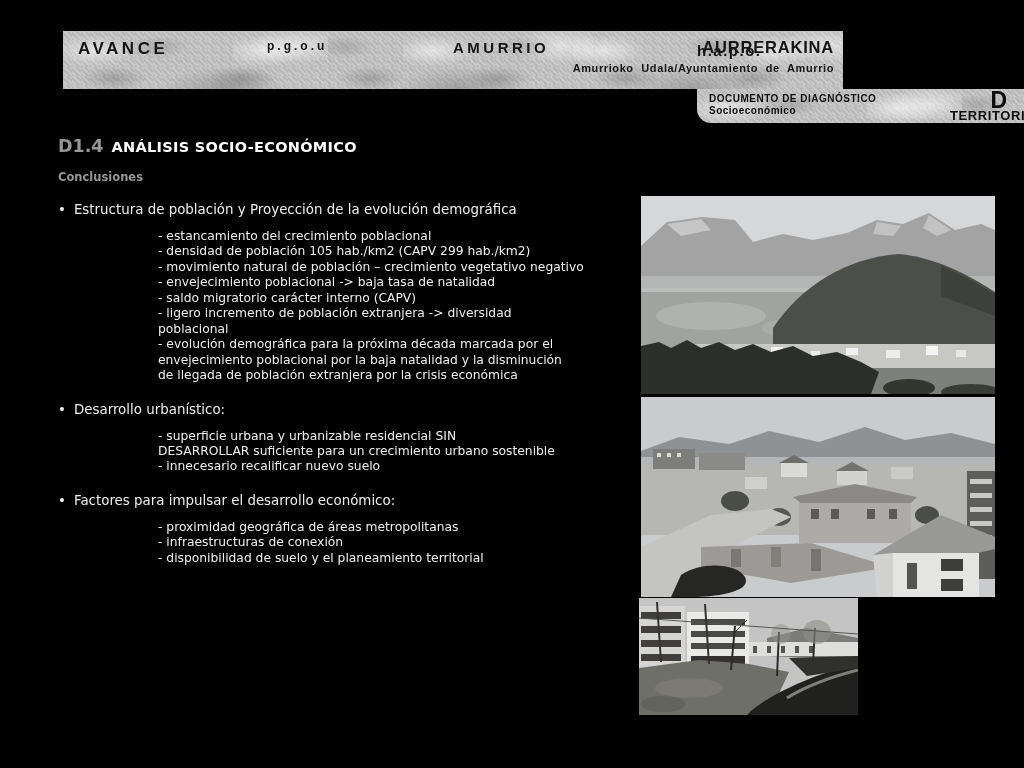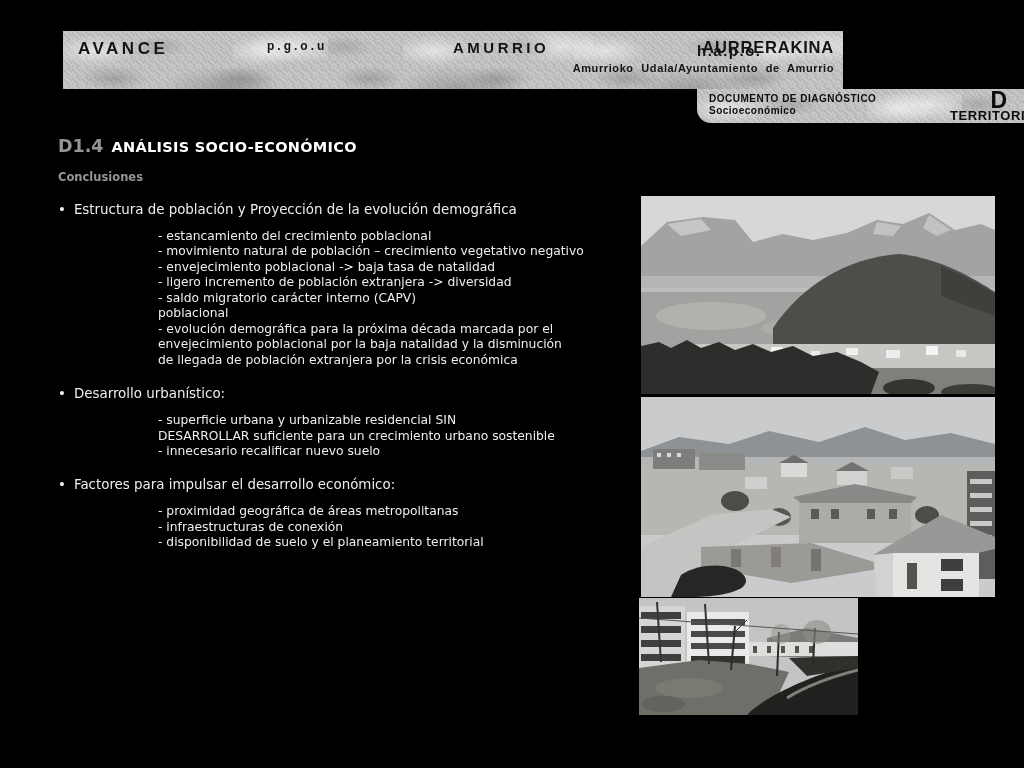--- a/index.html
+++ b/index.html
@@ -93,24 +93,25 @@
   <div class="conclusiones">Conclusiones</div>
 
   <div class="content">
 
     <div class="section">
       <div class="bullet-line">
         <span class="bullet-marker">•</span><span>Estructura de población y Proyección de la evolución demográfica</span>
       </div>
       <div class="sub-lines">
         <div class="sub-line">- estancamiento del crecimiento poblacional</div>
+        <div class="sub-line">- densidad de población 105 hab./km2 (CAPV 299 hab./km2)</div>
         <div class="sub-line">- movimiento natural de población – crecimiento vegetativo negativo</div>
         <div class="sub-line">- envejecimiento poblacional -&gt; baja tasa de natalidad</div>
+        <div class="sub-line">- saldo migratorio carácter interno (CAPV)</div>
         <div class="sub-line">- ligero incremento de población extranjera -&gt; diversidad</div>
-        <div class="sub-line">- saldo migratorio carácter interno (CAPV)</div>
         <div class="sub-line">poblacional</div>
         <div class="sub-line">- evolución demográfica para la próxima década marcada por el</div>
         <div class="sub-line">envejecimiento poblacional por la baja natalidad y la disminución</div>
         <div class="sub-line">de llegada de población extranjera por la crisis económica</div>
       </div>
     </div>
 
     <div class="section">
       <div class="bullet-line">
         <span class="bullet-marker">•</span><span>Desarrollo urbanístico:</span>

